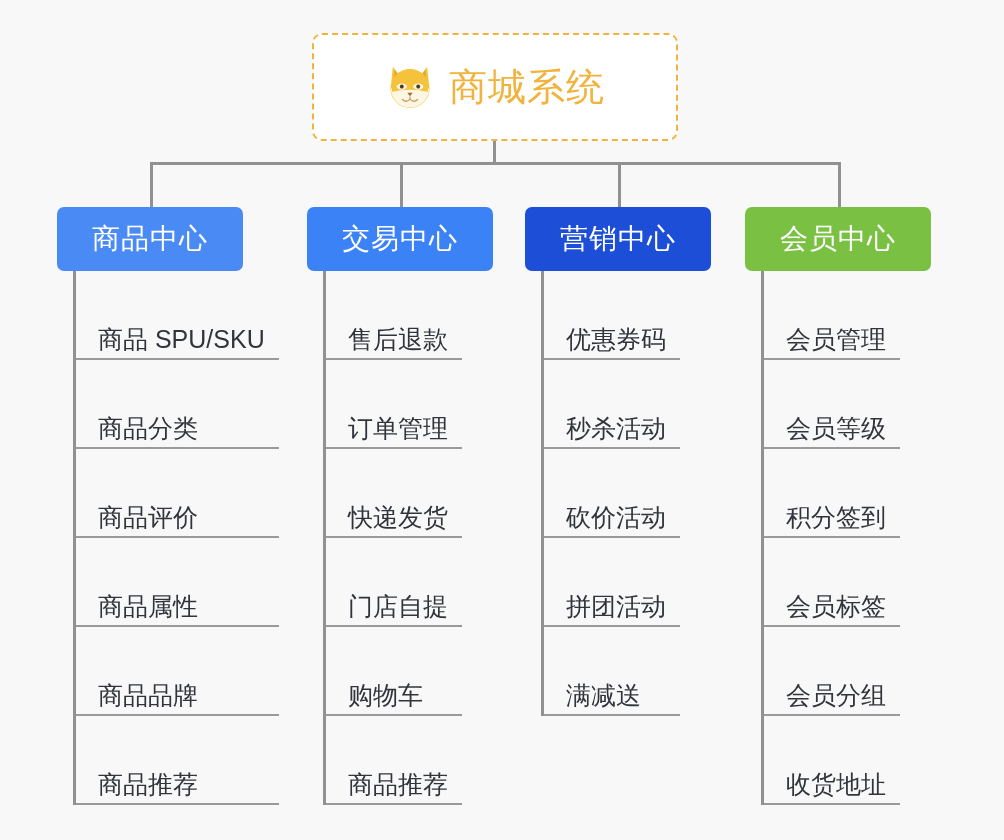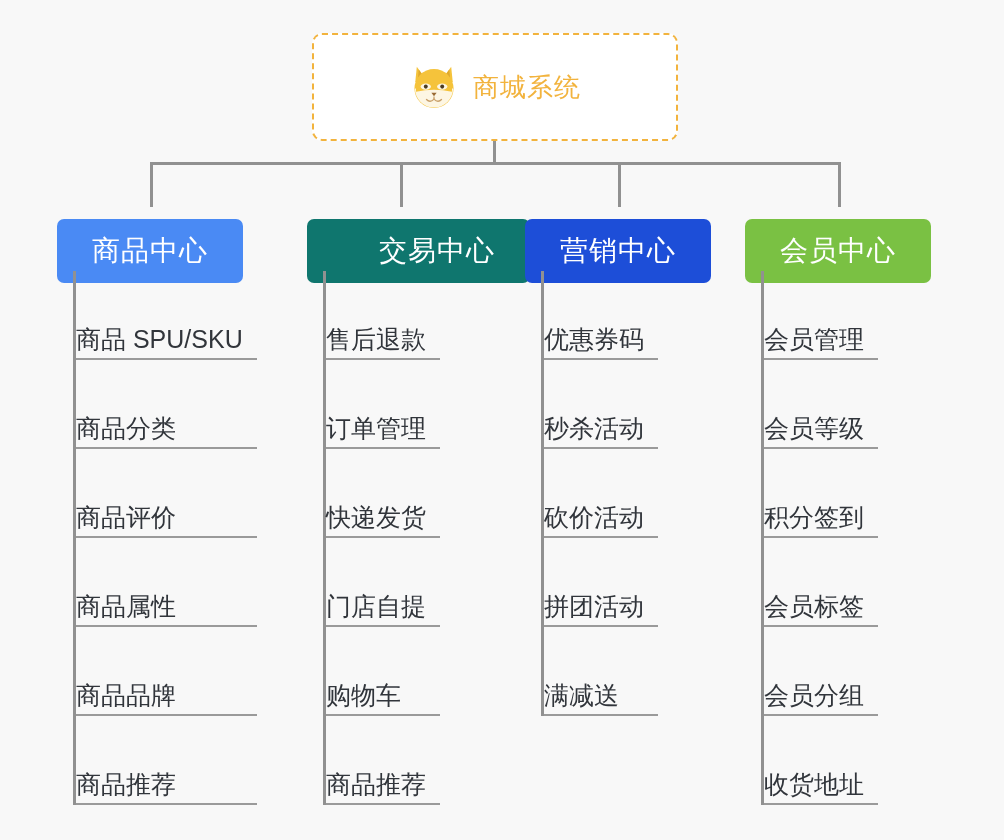--- a/index.html
+++ b/index.html
@@ -36,21 +36,21 @@
     justify-content: center;
     gap: 14px;
   }
   .root-emoji {
     width: 50px;
     height: 50px;
     display: block;
     flex: 0 0 auto;
   }
   .root-title {
-    font-size: 26px;
+    font-size: 38px;
     color: #f2b33d;
     letter-spacing: 1px;
     line-height: 1;
     white-space: nowrap;
   }
 
   
   .line {
     position: absolute;
     background: #919191;
@@ -66,21 +66,20 @@
   .cat-header {
     position: absolute;
     top: 0;
     left: 0;
     width: 186px;
     height: 64px;
     border-radius: 7px;
     display: flex;
     align-items: center;
     justify-content: center;
-    margin-top: 12px;
   }
   .cat-header-label {
     font-size: 28px;
     color: #ffffff;
     letter-spacing: 1px;
     line-height: 1;
     white-space: nowrap;
   }
 
   .items {
@@ -90,20 +89,21 @@
     border-left: 3px solid #919191;
     padding-left: 0;
   }
   .item {
     position: relative;
     height: 89px;
     box-sizing: border-box;
     border-bottom: 2px solid #9a9a9a;
     display: flex;
     align-items: flex-end;
+    padding-left: 22px;
     padding-bottom: 4px;
   }
   .item-label {
     font-size: 25px;
     color: #31353b;
     line-height: 1.15;
     white-space: nowrap;
     padding-right: 14px;
   }
 </style>
@@ -162,21 +162,21 @@
       <div class="item">
           <span class="item-label">商品品牌</span>
         </div>
       <div class="item">
           <span class="item-label">商品推荐</span>
         </div>
     </div>
   </div>
 
   <div class="column" style="left:307px;">
-    <div class="cat-header" style="background: #0f766e; padding-left: 37px;">
+    <div class="cat-header" style="background: #3b82f6;">
       <span class="cat-header-label">交易中心</span>
     </div>
     <div class="items">
       <div class="item">
           <span class="item-label">售后退款</span>
         </div>
       <div class="item">
           <span class="item-label">订单管理</span>
         </div>
       <div class="item">

